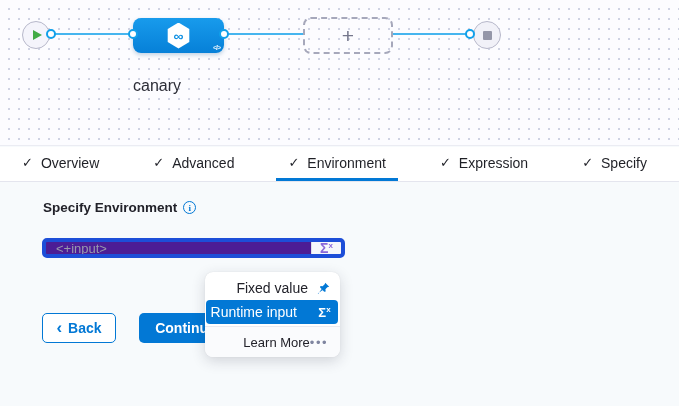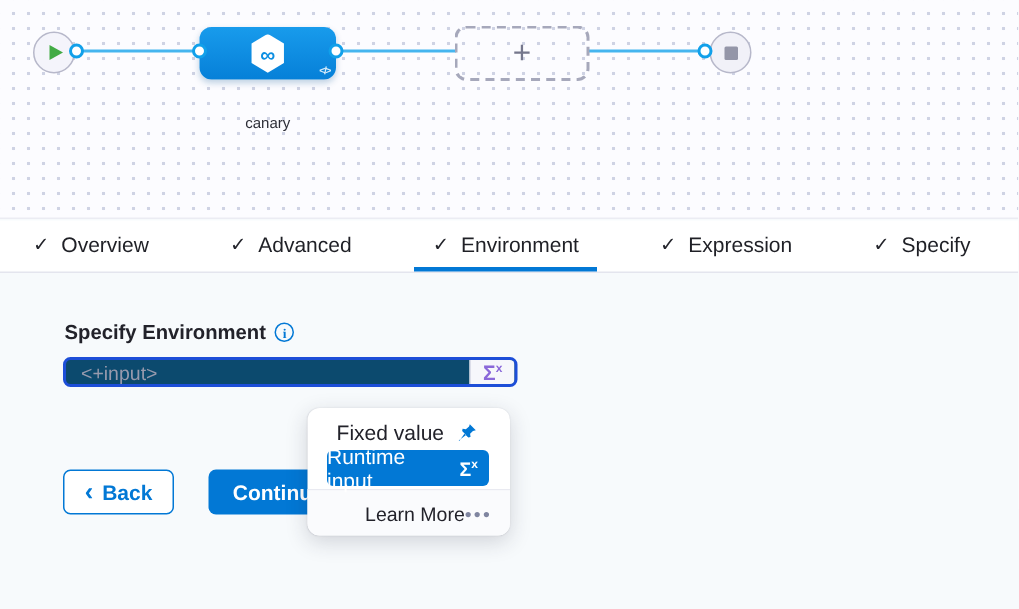--- a/index.html
+++ b/index.html
@@ -44,65 +44,65 @@
   .addstage-node { position:absolute; left:303px; top:17px; width:90px; height:37px;
     border-radius:8px; border:2px dashed #a6a8bb; background:transparent;
     display:flex; align-items:center; justify-content:center; }
   .plus-glyph { font-size:21px; font-weight:300; color:#75778c; line-height:1; }
 
   .end-node { position:absolute; left:473px; top:21px; width:28px; height:28px;
     border-radius:50%; background:#f1f1f8; border:1px solid #b7b8ca;
     display:flex; align-items:center; justify-content:center; }
   .stop-sq { width:9px; height:9px; background:#9496a8; border-radius:1px; }
 
-  .node-label { position:absolute; top:77px; font-size:10px; color:#2c2d36; text-align:center; }
+  .node-label { position:absolute; top:77px; font-size:16px; color:#2c2d36; }
   .lbl-canary { left:133px; width:91px; }
   .lbl-addstage { left:298px; width:100px; color:#3b3d4c; }
 
   
   .tabbar { position:absolute; top:147px; left:0; width:679px; height:35px;
     background:#fff; border-bottom:1px solid #e4e5ee;
     display:flex; align-items:stretch; padding-left:10px; gap:30px; }
   .tab { display:flex; align-items:center; gap:8px; padding:0 12px;
     font-size:14px; font-weight:500; color:#1f2026; cursor:pointer;
     border-bottom:3px solid transparent; }
   .tab.active { border-bottom-color:#0278d5; }
   .tab .chk { font-size:13px; color:#23242b; }
 
   
   .content { position:absolute; top:183px; left:0; width:679px; bottom:0; background:#f7fafc; }
-  .field-label-row { position:absolute; left:43px; top:31px; display:flex; align-items:center; gap:6px;justify-content:space-between; }
+  .field-label-row { position:absolute; left:43px; top:17px; display:flex; align-items:center; gap:6px;justify-content:space-between; }
   .field-label { font-size:13.5px; font-weight:700; color:#22222a; }
   .info-icon { width:13px; height:13px; border-radius:50%; border:1px solid #0278d5;
     color:#0278d5; font-size:9px; font-weight:700; display:flex; align-items:center;
     justify-content:center; font-family:"Liberation Serif",serif; cursor:pointer; }
 
   .input-wrap { position:absolute; left:42px; top:55px; width:303px; height:20px;
-    background:#0c4a6e; border:2px solid #1d4ed8; border-radius:5px; display:flex; overflow:hidden; }
+    background:#4c1d95; border:4px solid #1d4ed8; border-radius:5px; display:flex; overflow:hidden; }
   .input-wrap input { flex:1; border:none; outline:none; background:transparent;
     font-size:13px; color:#979aad; padding:0 10px; font-family:inherit; }
   .sigma-btn { width:30px; background:#f6f7fb; border:none; border-left:1px solid #dcdee9;
     display:flex; align-items:center; justify-content:center; cursor:pointer;
     color:#8a68d9; font-weight:700; }
   .sigma-btn .sg { font-size:14px; }
   .sigma-btn sup { font-size:8px; margin-top:-6px; }
 
   .btn-row { position:absolute; left:42px; top:130px; display:flex; gap:23px; }
   .back-btn { width:74px; height:30px; background:#fff; border:1px solid #0278d5;
     border-radius:5px; color:#0278d5; font-weight:700; font-size:14px;
     display:flex; align-items:center; justify-content:center; gap:6px; cursor:pointer; font-family:inherit; }
   .back-btn .chev { font-size:17px; line-height:1; margin-top:-2px; }
   .continue-btn { width:93px; height:30px; background:#0278d5; border:none;
     border-radius:5px; color:#fff; font-weight:700; font-size:14px; cursor:pointer; font-family:inherit; }
 
   
   .menu { position:absolute; left:205px; top:272px; width:135px; z-index:20;
     background:#fff; border-radius:8px;
     box-shadow:0 4px 14px rgba(40,41,61,.18), 0 0 1px rgba(40,41,61,.15); }
-  .menu-items { padding:4px 12px 2px; }
+  .menu-items { padding:4px 0 2px; }
   .menu-item { height:24px; display:flex; align-items:center; justify-content:flex-end;
     gap:8px; padding-right:9px; font-size:14px; color:#22222a; font-weight:500; cursor:pointer; }
   .menu-item.selected { background:#0278d5; color:#fff; margin:0 2px 0 1px;
     border-radius:4px; padding-right:6px;gap:20px; }
   .mi-icon { display:flex; align-items:center; justify-content:center; min-width:15px; }
   .sigma-white { color:#fff; font-weight:700; }
   .sigma-white .sg { font-size:13px; }
   .sigma-white sup { font-size:8px; margin-top:-5px; }
   .fx-icon { color:#ff7b26; font-family:"Liberation Serif",serif; font-style:italic; font-size:14px; }
   .fx-icon sub { font-size:8px; font-style:normal; }

